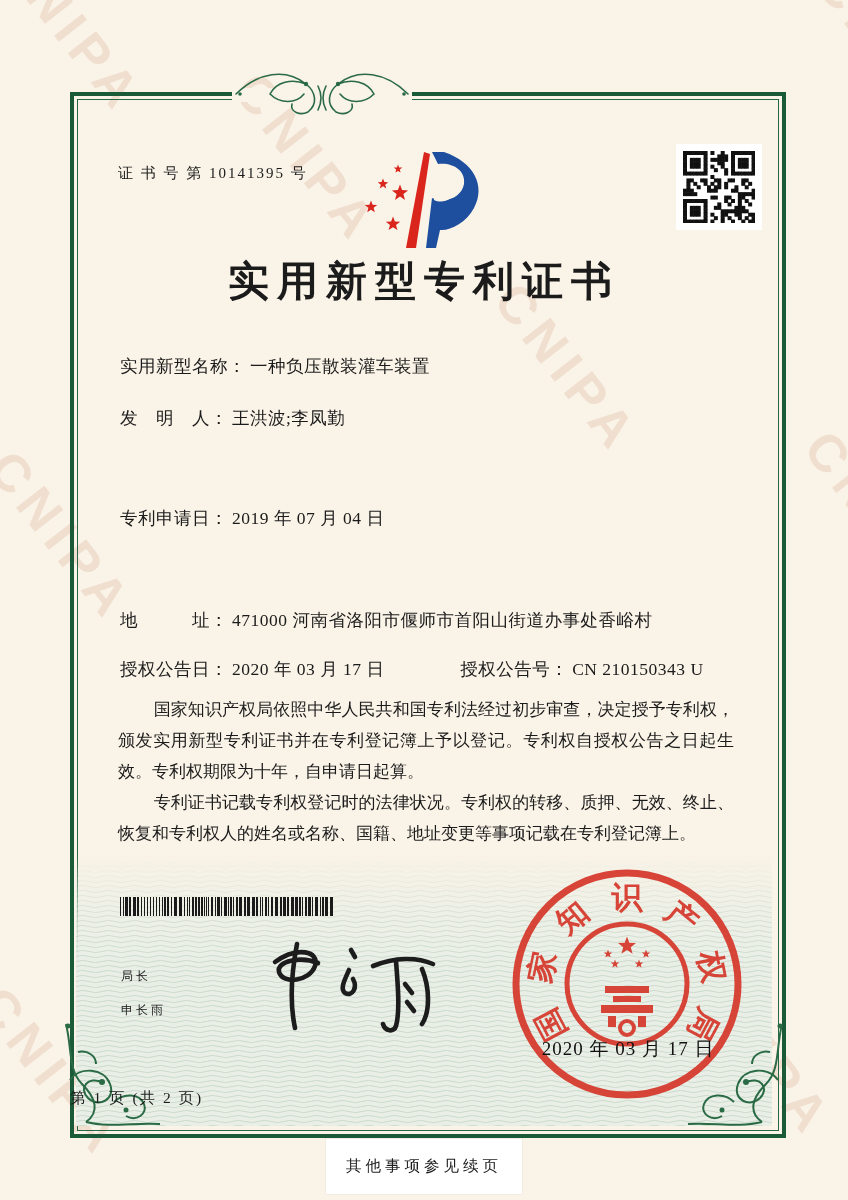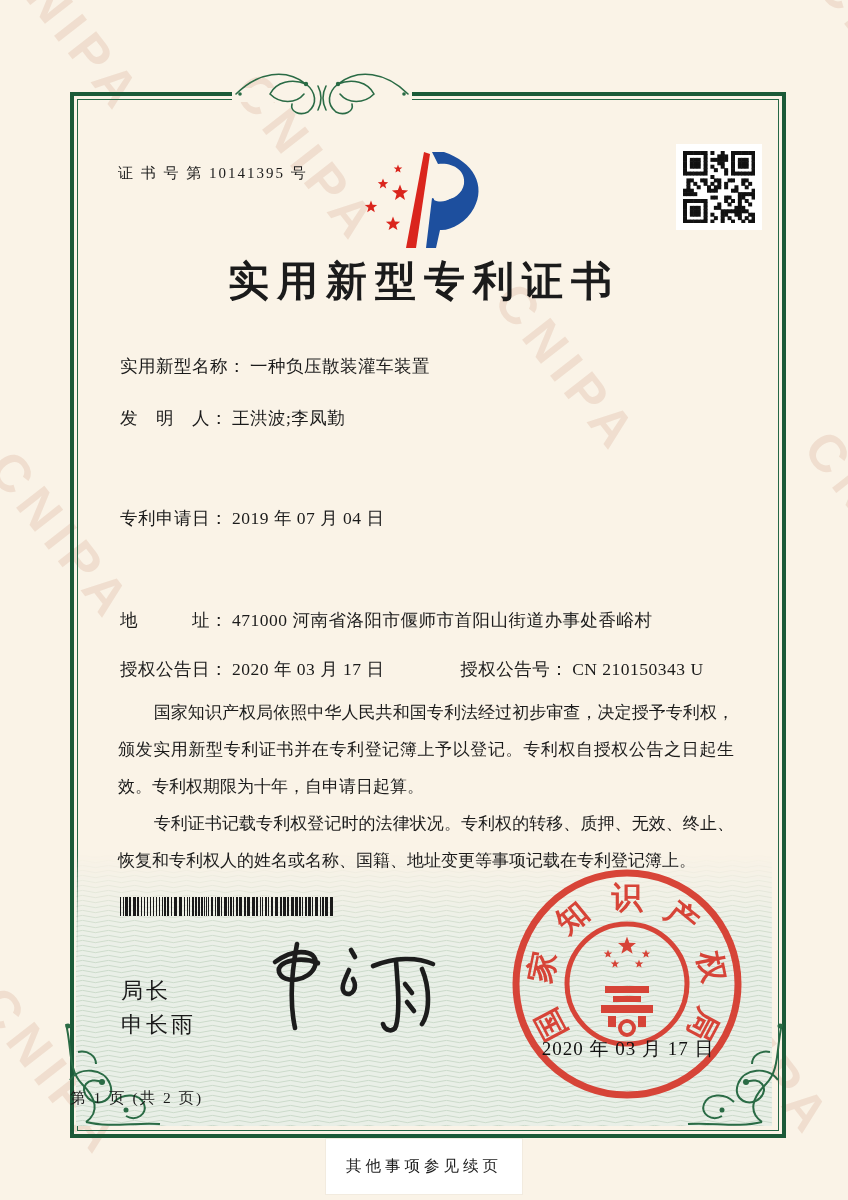--- a/index.html
+++ b/index.html
@@ -15,23 +15,23 @@
   .frame::after{content:"";position:absolute;inset:3px;border:1px solid #256746;}
   
   .band{position:absolute;left:76px;top:854px;width:696px;height:272px;z-index:2;
         -webkit-mask-image:linear-gradient(180deg,rgba(0,0,0,0) 0,rgba(0,0,0,.85) 70px,#000 110px);
         mask-image:linear-gradient(180deg,rgba(0,0,0,0) 0,rgba(0,0,0,.85) 70px,#000 110px);}
   .txt{position:absolute;z-index:4;}
   .certno{left:118px;top:164px;font-size:15px;letter-spacing:2px;}
   .title{left:70px;top:254px;width:708px;text-align:center;font-size:41px;font-weight:bold;letter-spacing:8px;}
   .row{left:120px;font-size:17.5px;letter-spacing:.5px;}
   .row .value{margin-left:4px;}
-  .paras{left:118px;top:694px;width:616px;font-size:17px;line-height:37px;text-align:justify;}
+  .paras{left:118px;top:694px;width:616px;font-size:17px;line-height:31px;text-align:justify;}
   .paras p{margin:0;text-indent:2.1em;}
-  .director{font-size:22px;letter-spacing:3px;margin-top:8px;}
+  .director{font-size:12px;letter-spacing:3px;}
   .pageinfo{left:70px;top:1088px;width:708px;text-align:left;font-size:15.5px;letter-spacing:2px;}
   .footnote{left:50%;top:1139px;transform:translateX(-50%);background:#ffffff;
             padding:17px 20px;font-size:15.5px;letter-spacing:4px;box-shadow:0 0 0 1px rgba(0,0,0,0.03);}
   .qrbox{position:absolute;left:676px;top:144px;width:86px;height:86px;background:#fff;z-index:3;
          display:flex;align-items:center;justify-content:center;}
   .sealdate{left:512px;top:1036px;width:232px;text-align:center;font-size:19px;
             letter-spacing:1px;color:#111;z-index:6;}
   .gfx{position:absolute;z-index:3;}
   .seal{z-index:5;}
 </style>

